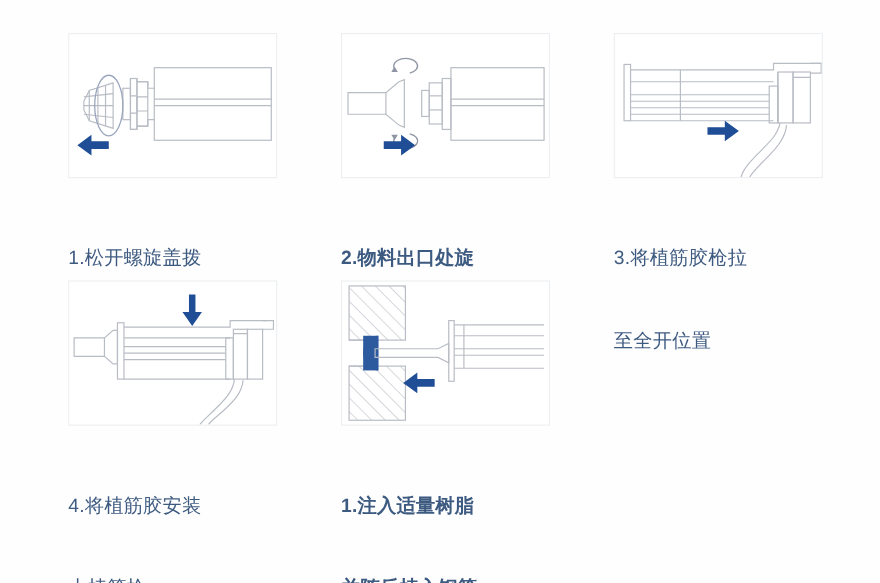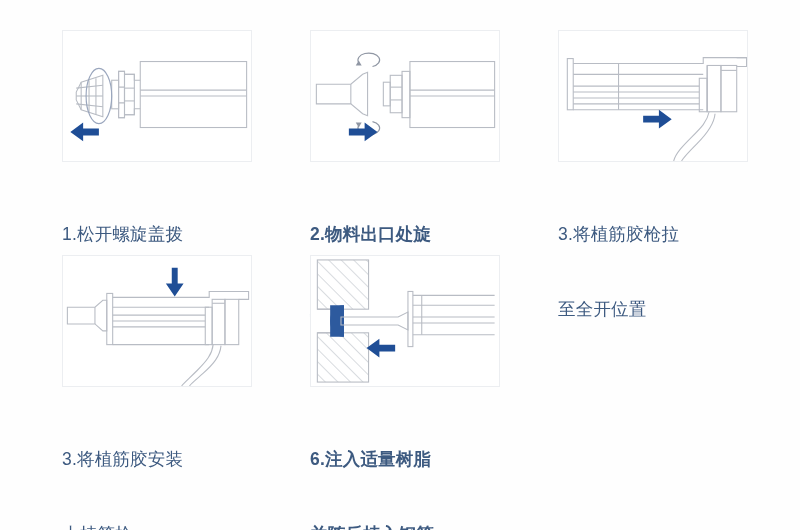--- a/index.html
+++ b/index.html
@@ -177,21 +177,21 @@
           <path d="M152 90 C151 100 145 107 136 116 C128 124 122 129 120 132"></path>
           <path d="M160 91 C159 102 152 110 142 119 C134 126 129 130 128 132"></path>
         </g>
 
         <g>
           <path d="M110 12 L116 12 L116 28 L122 28 L113 41 L104 28 L110 28 Z" fill="#1f4e96"></path>
         </g>
       </svg>
     </div>
     <div class="caption">
-      <span class="ln">3.将植筋胶安装</span>
+      <span class="ln">4.将植筋胶安装</span>
       <span class="ln">上植筋枪</span>
     </div>
   </div>
 
   <div class="step c2 r2">
     <div class="panel">
       <svg viewBox="0 0 190 132" xmlns="http://www.w3.org/2000/svg">
         <defs>
           <pattern id="hatch5" width="9" height="9" patternUnits="userSpaceOnUse" patternTransform="rotate(-45)">
             <line x1="0" y1="0" x2="0" y2="9" stroke="#b8bcc4" stroke-width="1.1"></line>
@@ -221,18 +221,18 @@
           <line x1="103" y1="80" x2="186" y2="80"></line>
           <path d="M112 40 L112 80"></path>
         </g>
 
         <g>
           <path d="M85 96 L85 90 L69 90 L69 84 L56 93.5 L69 103 L69 97 L85 97 Z" fill="#1f4e96"></path>
         </g>
       </svg>
     </div>
     <div class="caption">
-      <span class="ln">6.注入适量树脂</span>
+      <span class="ln">1.注入适量树脂</span>
       <span class="ln">并随后植入钢筋</span>
     </div>
   </div>
 
 </div>
 
 </body></html>

